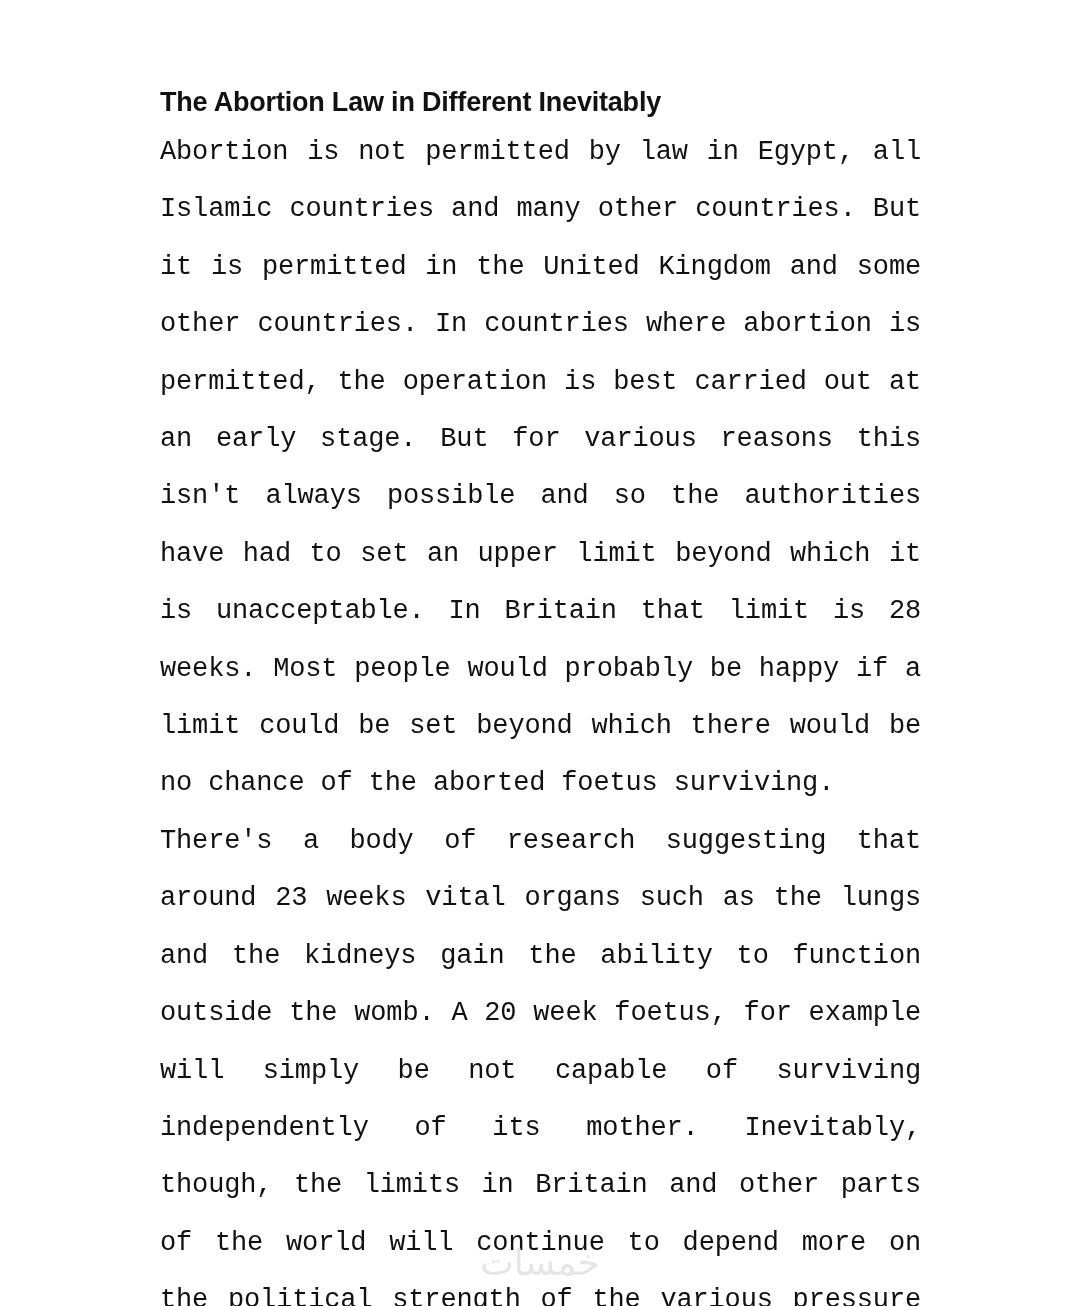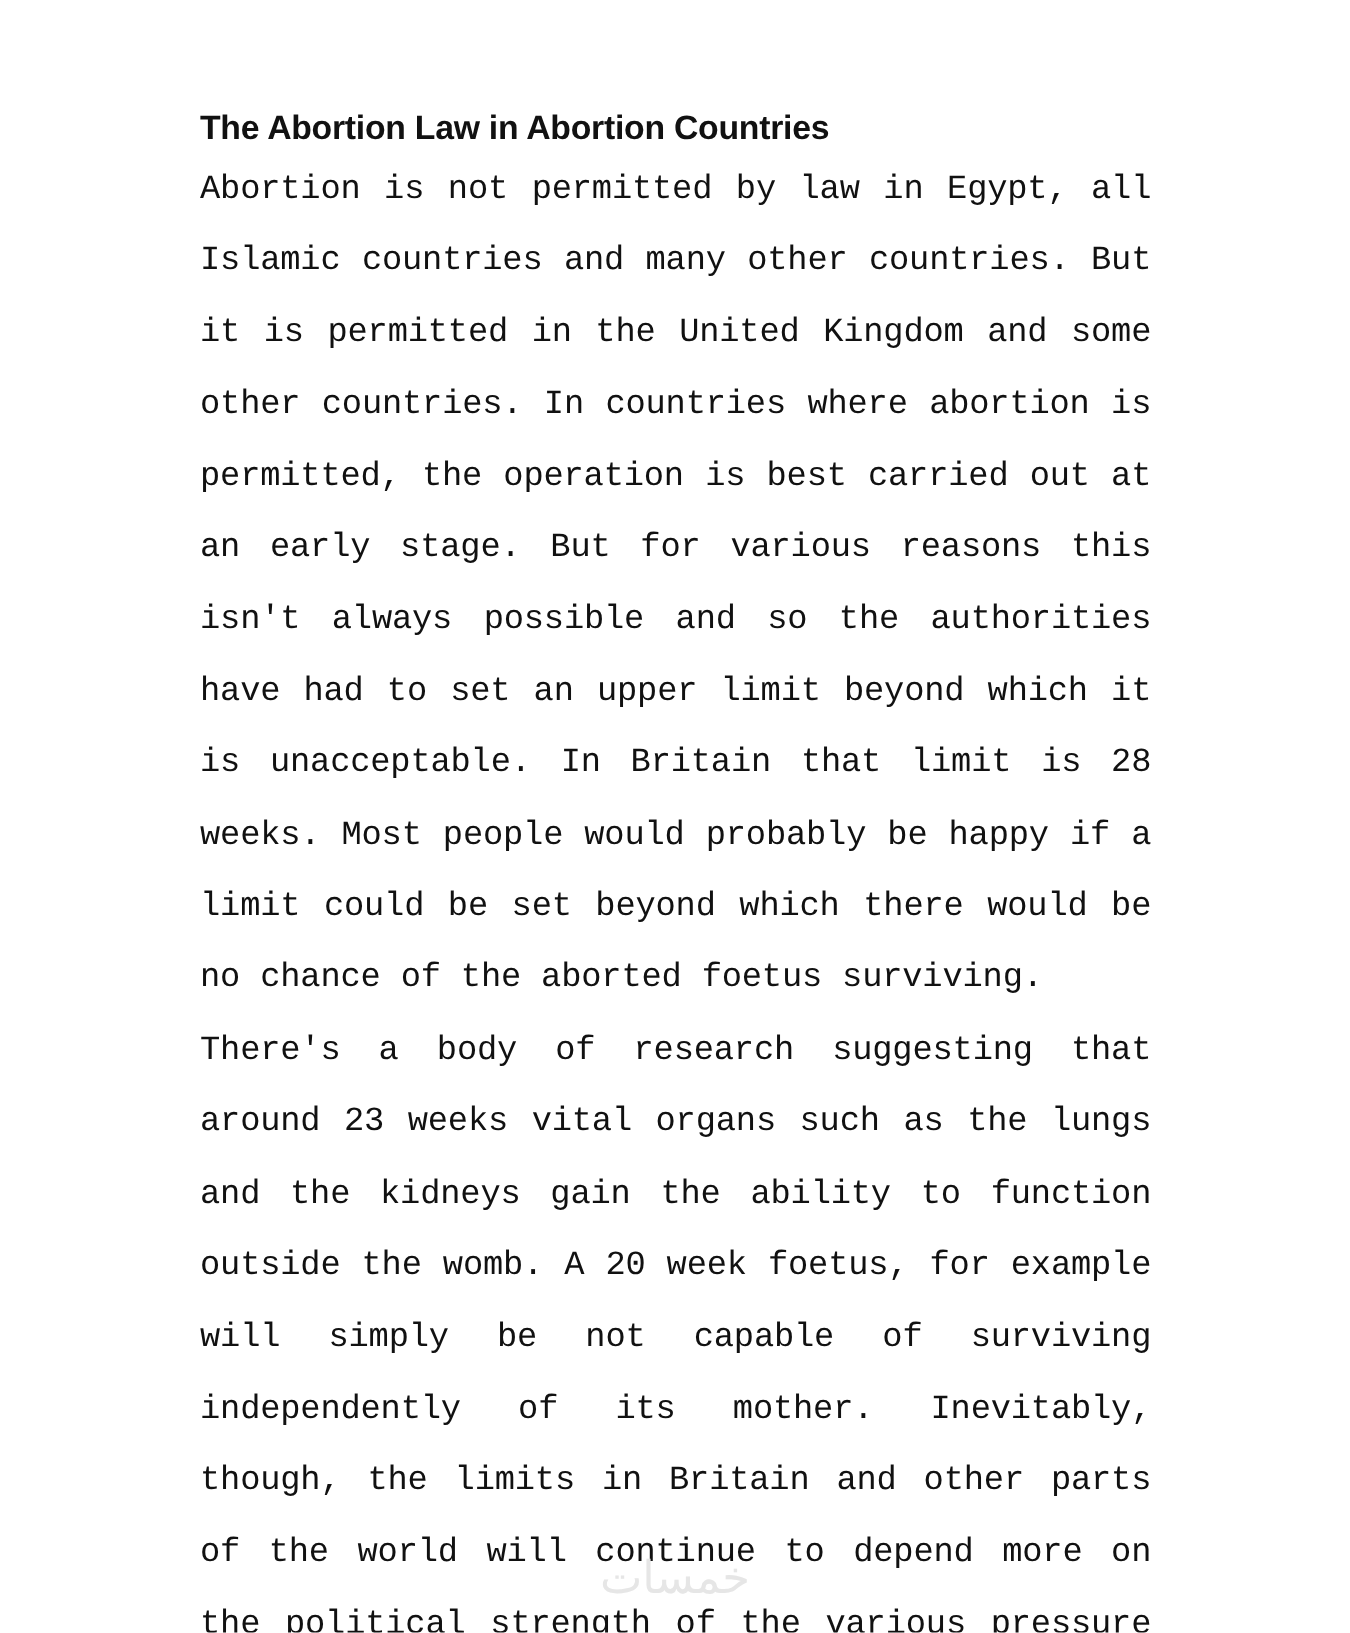--- a/index.html
+++ b/index.html
@@ -45,18 +45,18 @@
       font-family: "DejaVu Sans", sans-serif;
       font-size: 36px;
       color: #e6e6e6;
       direction: rtl;
     }
   </style>
 </head>
 <body>
 
 <div class="page">
-  <h1 class="heading">The Abortion Law in Abortion Countries</h1>
+  <h1 class="heading">The Abortion Law in Different Inevitably</h1>
   <p class="para">Abortion is not permitted by law in Egypt, all Islamic countries and many other countries. But it is permitted in the United Kingdom and some other countries. In countries where abortion is permitted, the operation is best carried out at an early stage. But for various reasons this isn't always possible and so the authorities have had to set an upper limit beyond which it is unacceptable. In Britain that limit is 28 weeks. Most people would probably be happy if a limit could be set beyond which there would be no chance of the aborted foetus surviving.</p>
   <p class="para">There's a body of research suggesting that around 23 weeks vital organs such as the lungs and the kidneys gain the ability to function outside the womb. A 20 week foetus, for example will simply be not capable of surviving independently of its mother. Inevitably, though, the limits in Britain and other parts of the world will continue to depend more on the political strength of the various pressure groups rather than on the results of medical research.</p>
 </div>
 
 <div class="watermark">خمسات</div>
 
 </body></html>

